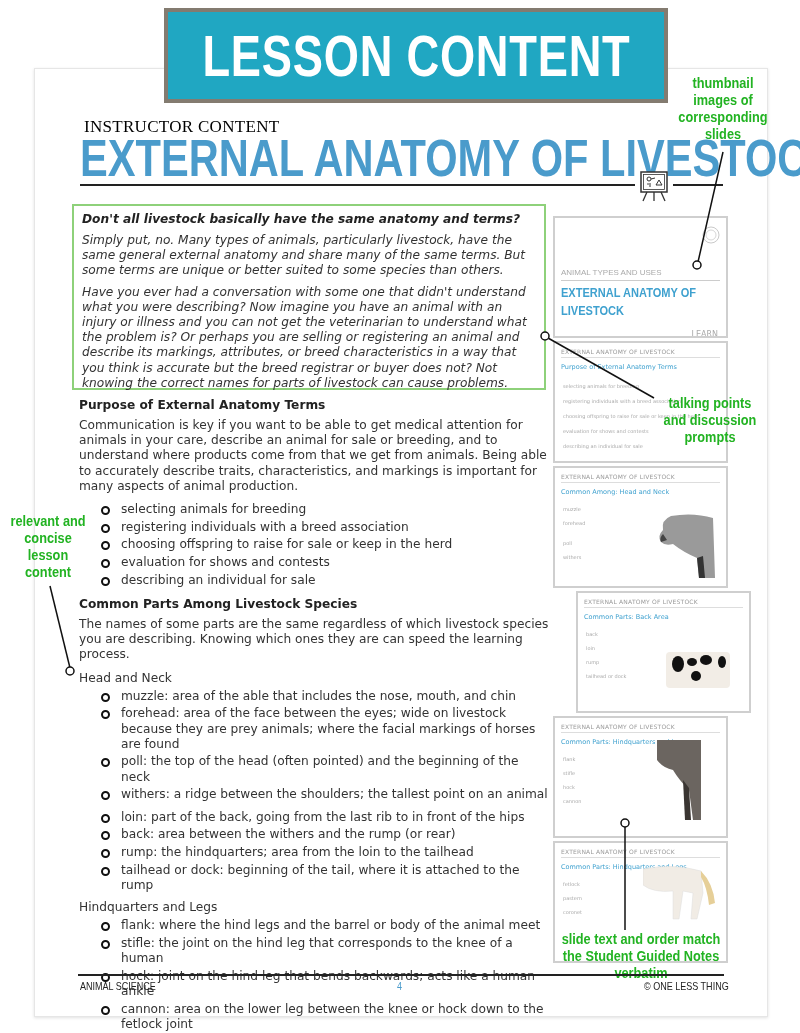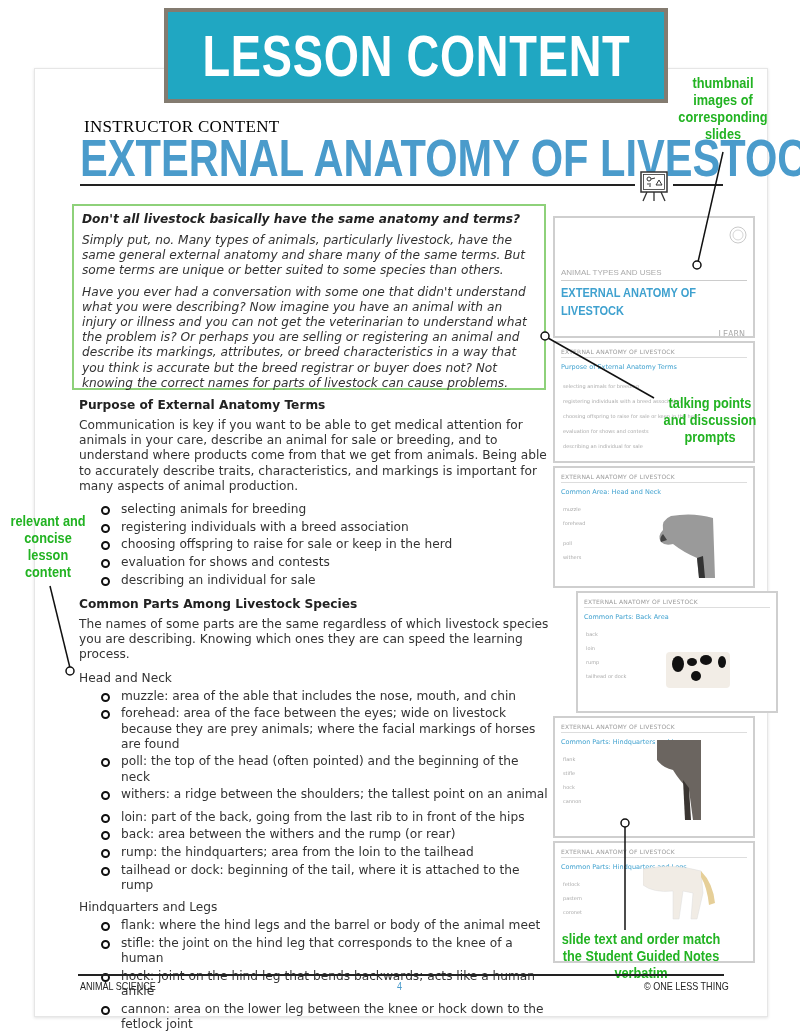--- a/index.html
+++ b/index.html
@@ -16,21 +16,21 @@
   .callout p{font-style:italic;font-size:12.2px;line-height:15.2px;margin:0 0 6px 0;color:#333;}
   .content{position:absolute;left:79px;top:398px;width:470px;font-size:12.2px;color:#333;}
   .h{font-weight:700;color:#222;margin:0 0 6px 0;font-size:12.2px;}
   .para{line-height:15.2px;margin:0 0 8px 0;}
   ul{list-style:none;margin:0 0 7px 0;padding:0 0 0 20px;}
   li{position:relative;padding-left:22px;line-height:15.2px;margin-bottom:2.5px;}
   li:before{content:"";position:absolute;left:2px;top:4px;width:5px;height:5px;border:2px solid #111;border-radius:50%;}
   .sub{margin:2px 0 3px 0;line-height:15px;}
   .footer-rule{position:absolute;left:78px;top:974px;width:646px;height:2px;background:#222;}
   .footer{position:absolute;top:980px;font-family:"Liberation Sans",sans-serif;font-size:11px;color:#222;transform:scaleX(0.82);transform-origin:left top;white-space:nowrap;}
-  .thumb{position:absolute;left:553px;width:202px;height:122px;border:2px solid #cfcfcf;background:#fff;box-sizing:border-box;overflow:hidden;}
+  .thumb{position:absolute;left:553px;width:175px;height:122px;border:2px solid #cfcfcf;background:#fff;box-sizing:border-box;overflow:hidden;}
   .thumb .hdr{position:absolute;left:6px;top:5px;font-size:6px;color:#999;letter-spacing:0.2px;}
   .thumb .hdrline{position:absolute;left:6px;right:6px;top:14px;height:1px;background:#ddd;}
   .thumb .sttl{position:absolute;left:6px;top:20px;font-size:6.5px;color:#3fa1cf;}
   .thumb .bl{position:absolute;left:8px;font-size:5px;color:#aaa;white-space:nowrap;}
   .ann{position:absolute;color:#22b322;font-family:"Liberation Sans",sans-serif;font-weight:700;text-align:center;line-height:17px;font-size:15px;transform:scaleX(0.85);}
   svg.lines{position:absolute;left:0;top:0;width:800px;height:1033px;pointer-events:none;z-index:10;}
 </style>
 </head>
 <body>
 
@@ -121,21 +121,21 @@
   <div class="bl" style="top:40px">selecting animals for breeding</div>
   <div class="bl" style="top:55px">registering individuals with a breed association</div>
   <div class="bl" style="top:70px">choosing offspring to raise for sale or keep in the herd</div>
   <div class="bl" style="top:85px">evaluation for shows and contests</div>
   <div class="bl" style="top:100px">describing an individual for sale</div>
 </div>
 
 <div class="thumb" style="top:466px;">
   <div class="hdr">EXTERNAL ANATOMY OF LIVESTOCK</div>
   <div class="hdrline"></div>
-  <div class="sttl">Common Area: Head and Neck</div>
+  <div class="sttl">Common Among: Head and Neck</div>
   <div class="bl" style="top:38px">muzzle</div>
   <div class="bl" style="top:52px">forehead</div>
   <div class="bl" style="top:72px">poll</div>
   <div class="bl" style="top:86px">withers</div>
   <svg style="position:absolute;left:98px;top:40px;width:64px;height:72px" viewBox="0 0 64 72">
     <path d="M10 22 Q8 12 18 8 Q40 4 60 10 L62 70 L46 70 L44 50 Q30 44 20 36 Q12 38 8 34 Q4 28 10 22 Z" fill="#9a9a9a"></path>
     <path d="M44 50 L46 70 L52 70 L50 48 Z" fill="#333"></path>
     <path d="M8 34 Q6 30 10 26 L14 32 Z" fill="#444"></path>
   </svg>
 </div>

